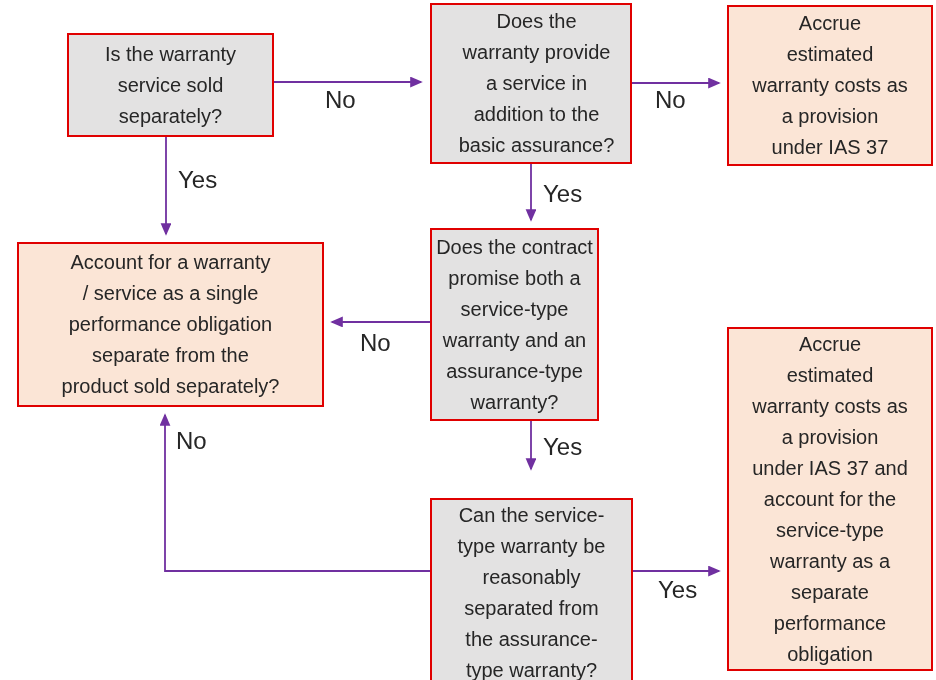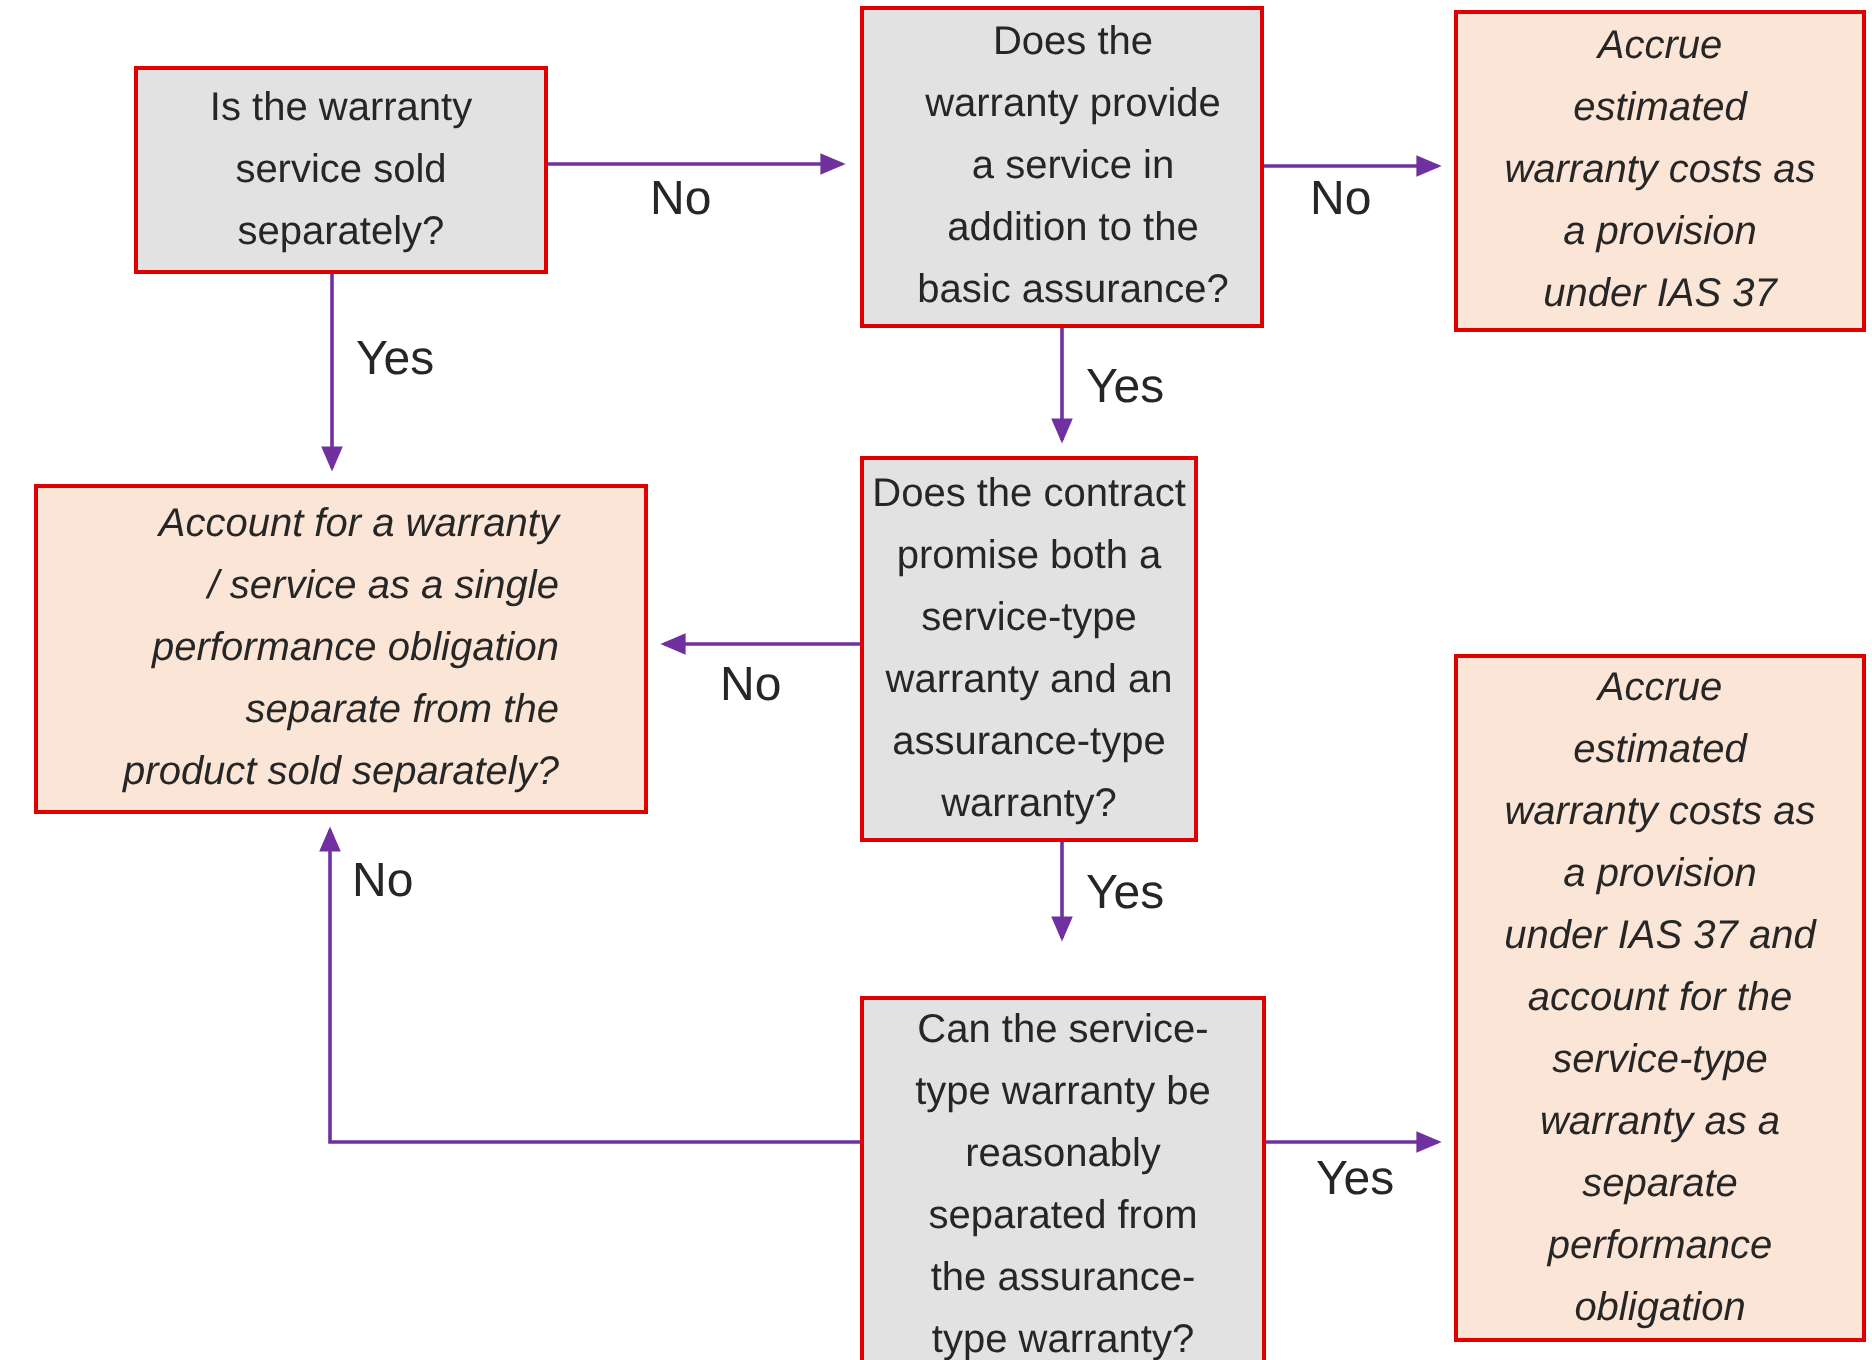--- a/index.html
+++ b/index.html
@@ -26,26 +26,26 @@
     display: flex;
     align-items: center;
     justify-content: center;
     text-align: center;
     white-space: pre-line;
     font-size: 20px;
     line-height: 31px;
     color: var(--text);
   }
   .node.decision { background: var(--decision-fill); }
-  .node.outcome  { background: var(--outcome-fill); font-style: italic; }
+  .node.outcome  { background: var(--outcome-fill); }
 
   #n-q1 { left: 67px;  top: 33px;  width: 207px; height: 104px; }
   #n-q2 { left: 430px; top: 3px;   width: 202px; height: 161px; padding-left: 11px; }
   #n-a1 { left: 727px; top: 5px;   width: 206px; height: 161px; }
-  #n-a2 { left: 17px;  top: 242px; width: 307px; height: 165px; text-align: right; }
+  #n-a2 { left: 17px;  top: 242px; width: 307px; height: 165px; }
   #n-q3 { left: 430px; top: 228px; width: 169px; height: 193px; }
   #n-q4 { left: 430px; top: 498px; width: 203px; height: 189px; }
   #n-a3 { left: 727px; top: 327px; width: 206px; height: 344px; }
 
   svg.edges {
     position: absolute;
     left: 0; top: 0;
     width: 936px; height: 680px;
     pointer-events: none;
   }

